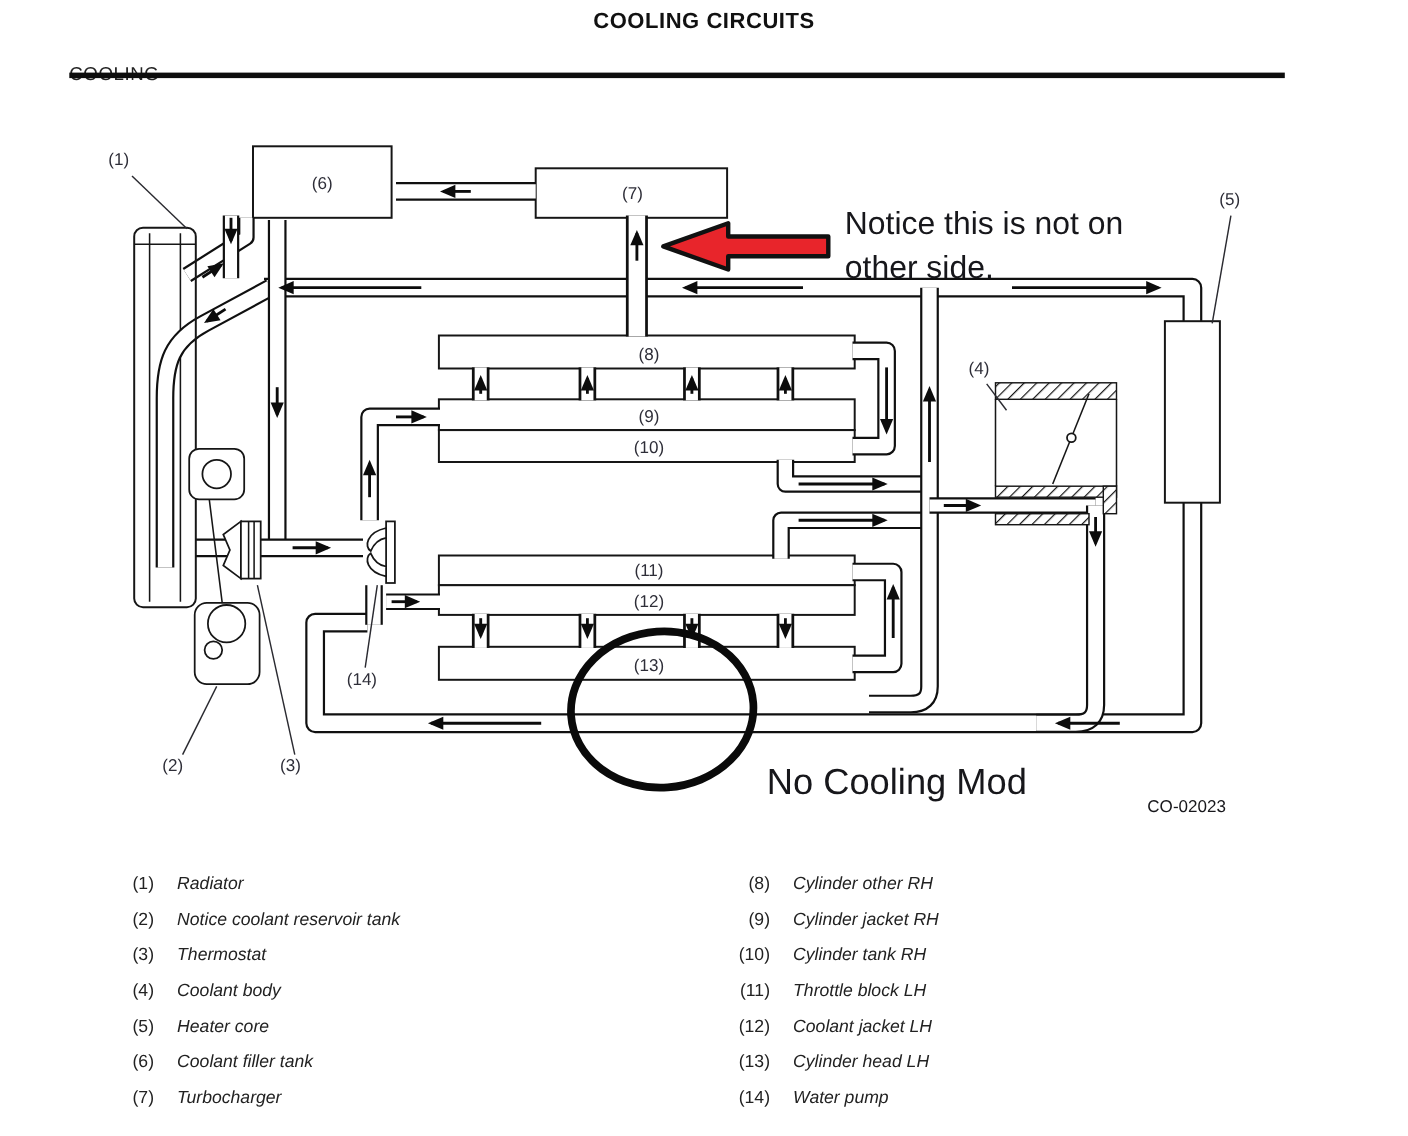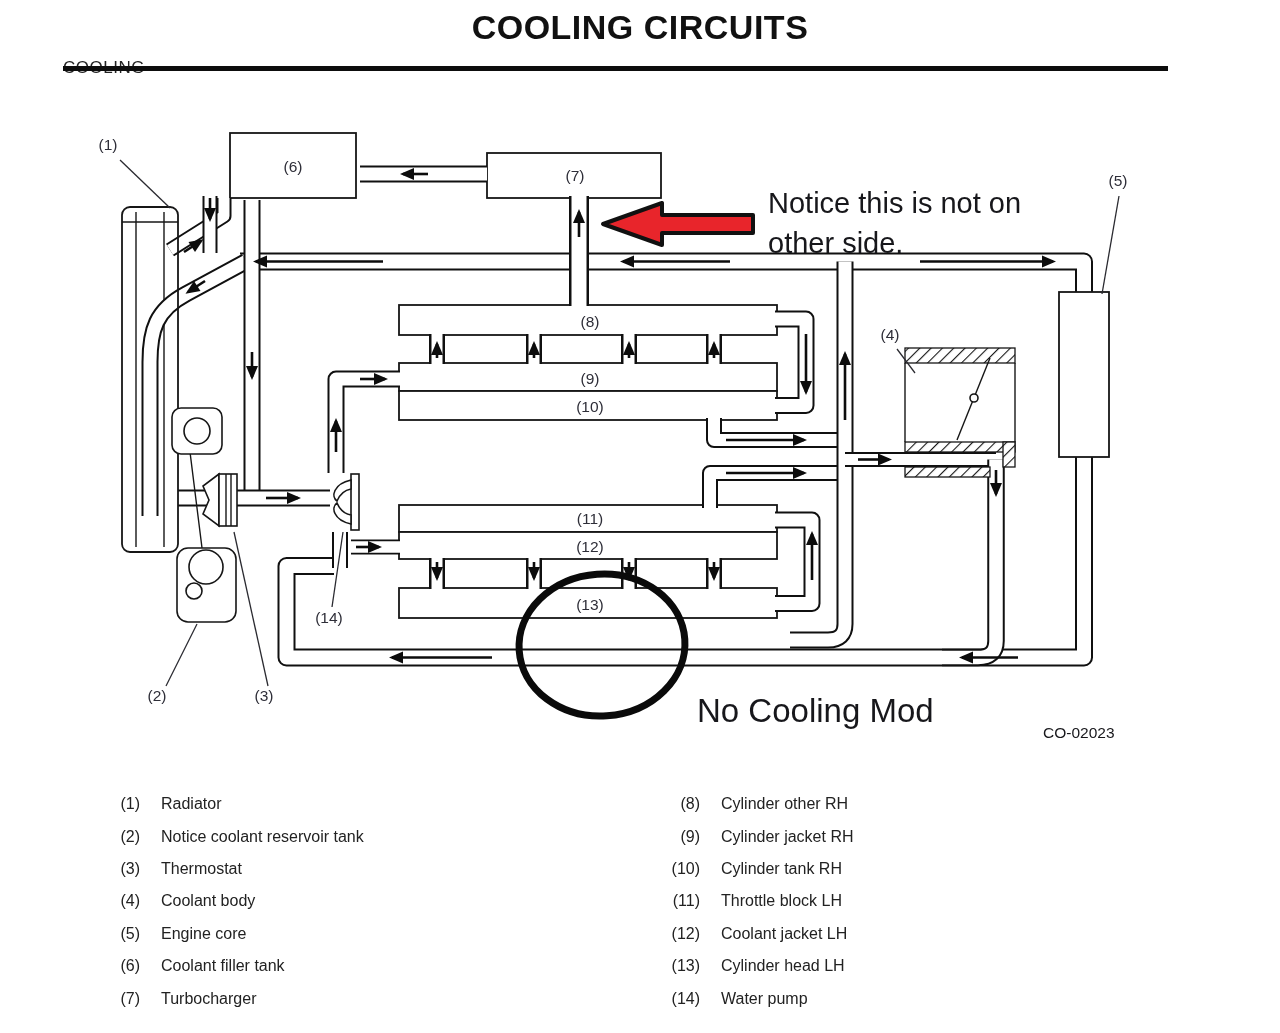--- a/index.html
+++ b/index.html
@@ -1,38 +1,38 @@
 <!DOCTYPE html>
 <html><head>
 <meta charset="utf-8">
 <style>
   html,body{margin:0;padding:0;background:#fff;}
   #stage{position:relative;width:1280px;height:1033px;background:#fff;overflow:hidden;
          font-family:"Liberation Sans","DejaVu Sans",sans-serif;color:#1a1a1a;}
   #page-title{position:absolute;top:8px;left:0;width:1280px;text-align:center;
-              font-size:34px;font-weight:bold;letter-spacing:.5px;color:#111;}
+              font-size:20px;font-weight:bold;letter-spacing:.5px;color:#111;}
   #section-label{position:absolute;top:58px;left:63px;font-size:17px;color:#222;letter-spacing:.5px;}
   #rule{position:absolute;top:66px;left:63px;width:1105px;height:5px;background:#0d0d0d;}
   #diagram-wrap{position:absolute;top:0;left:0;}
   svg text.num{font-family:"Liberation Sans","DejaVu Sans",sans-serif;font-size:15.5px;fill:#2e2e38;}
   svg text.note{font-family:"Liberation Sans","DejaVu Sans",sans-serif;fill:#17171b;}
   .pb{stroke:#101010;fill:none;stroke-linejoin:round;stroke-linecap:butt;}
   .pw{stroke:#ffffff;fill:none;stroke-linejoin:round;stroke-linecap:butt;}
   .box{fill:#ffffff;stroke:#161616;stroke-width:1.8;}
   .shape{fill:#ffffff;stroke:#161616;stroke-width:1.6;}
   .thin{stroke:#161616;stroke-width:1.4;fill:none;}
   .leader{stroke:#2a2a30;stroke-width:1.3;fill:none;}
   .arrow{stroke:#0c0c0c;stroke-width:2.6;fill:none;}
   #legend{position:absolute;top:788px;left:0;width:1280px;font-size:16px;color:#222;}
   .lg-col{position:absolute;top:0;}
   .lg-row{height:32.4px;display:flex;align-items:center;}
   .lg-num{display:inline-block;text-align:right;}
   #lg-left{left:104px;}  #lg-left .lg-num{width:36px;}
   #lg-right{left:654px;} #lg-right .lg-num{width:46px;}
-  .lg-label{margin-left:21px;white-space:nowrap;}
+  .lg-label{margin-left:21px;white-space:nowrap;font-style:italic;}
 </style>
 </head>
 <body>
 
 <div id="stage">
   <div id="page-title">COOLING CIRCUITS</div>
   <div id="section-label">COOLING</div>
   <div id="rule"></div>
 
   <div id="diagram-wrap">
@@ -256,21 +256,21 @@
       <div class="lg-row">
           <span class="lg-num">(3)</span>
           <span class="lg-label">Thermostat</span>
         </div>
       <div class="lg-row">
           <span class="lg-num">(4)</span>
           <span class="lg-label">Coolant body</span>
         </div>
       <div class="lg-row">
           <span class="lg-num">(5)</span>
-          <span class="lg-label">Engine core</span>
+          <span class="lg-label">Heater core</span>
         </div>
       <div class="lg-row">
           <span class="lg-num">(6)</span>
           <span class="lg-label">Coolant filler tank</span>
         </div>
       <div class="lg-row">
           <span class="lg-num">(7)</span>
           <span class="lg-label">Turbocharger</span>
         </div>
     </div>

